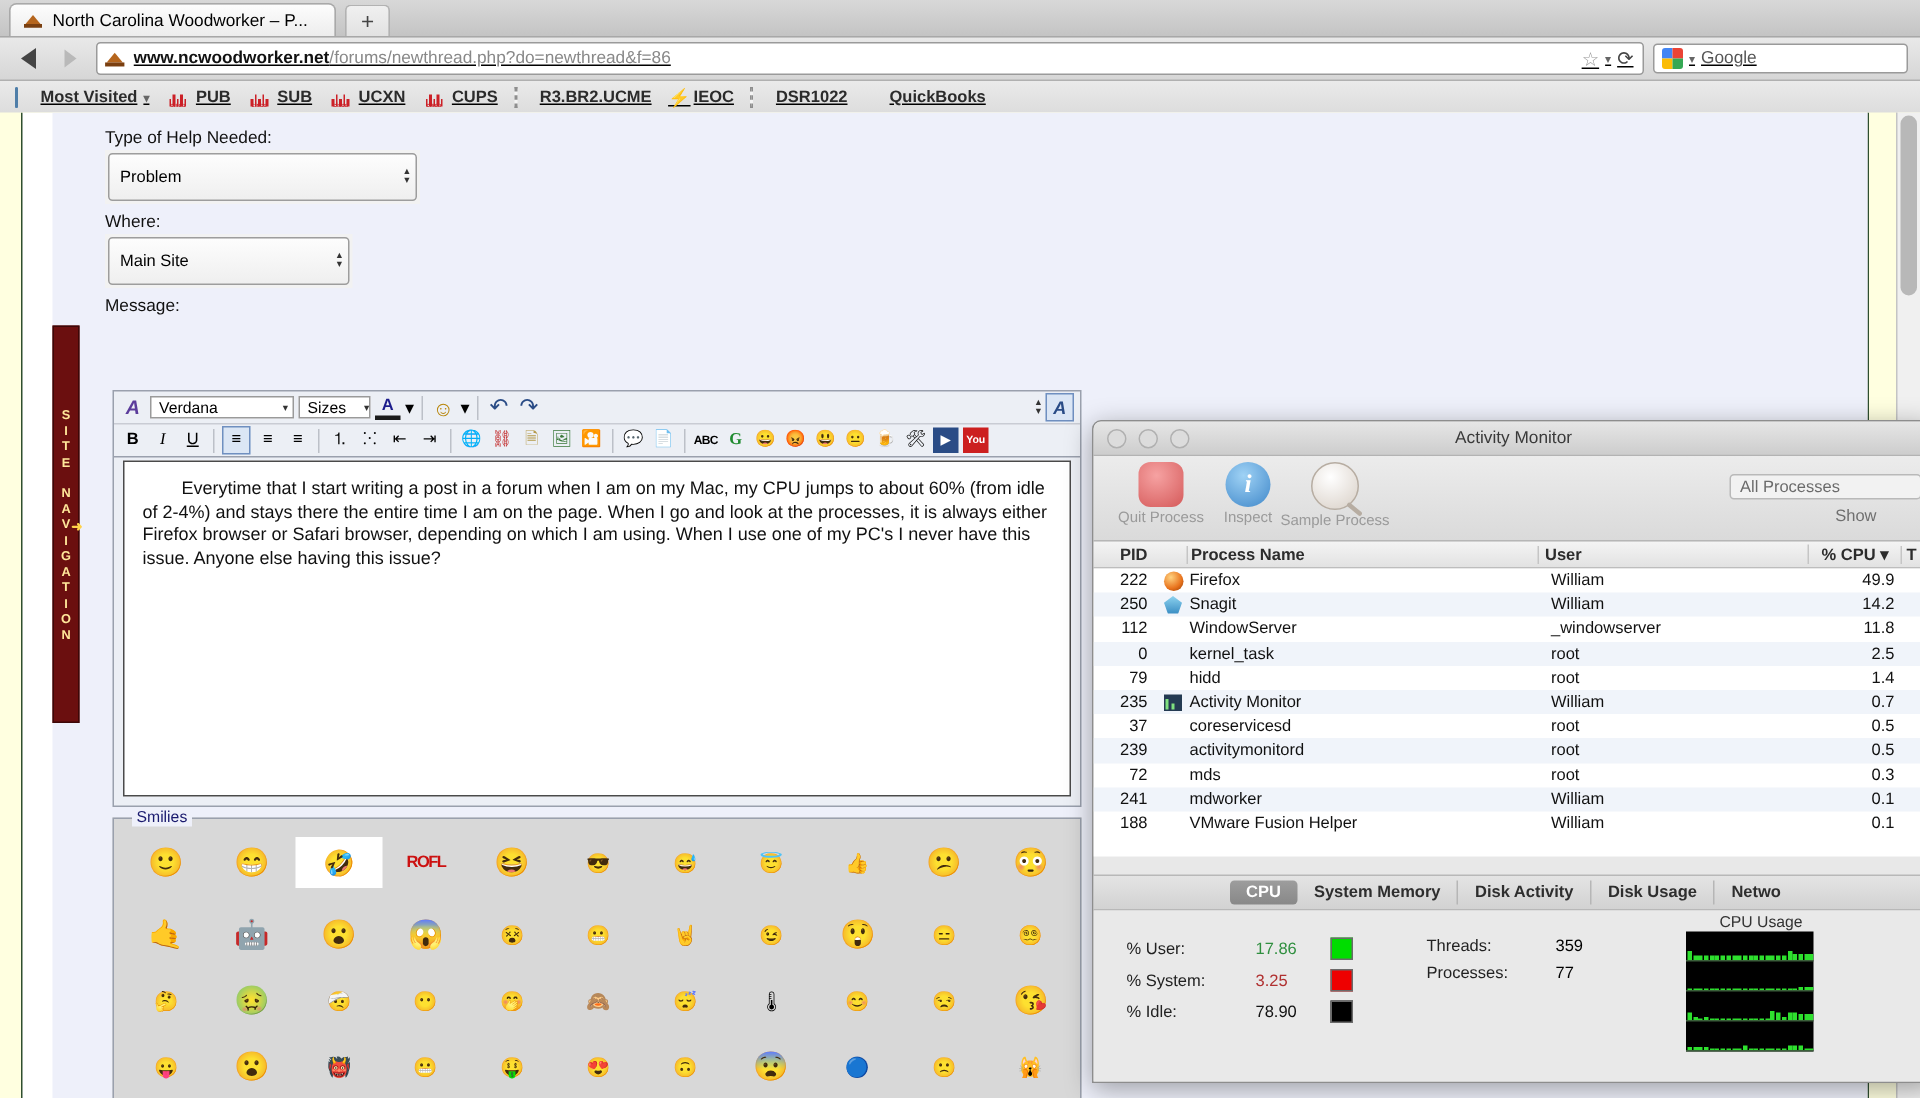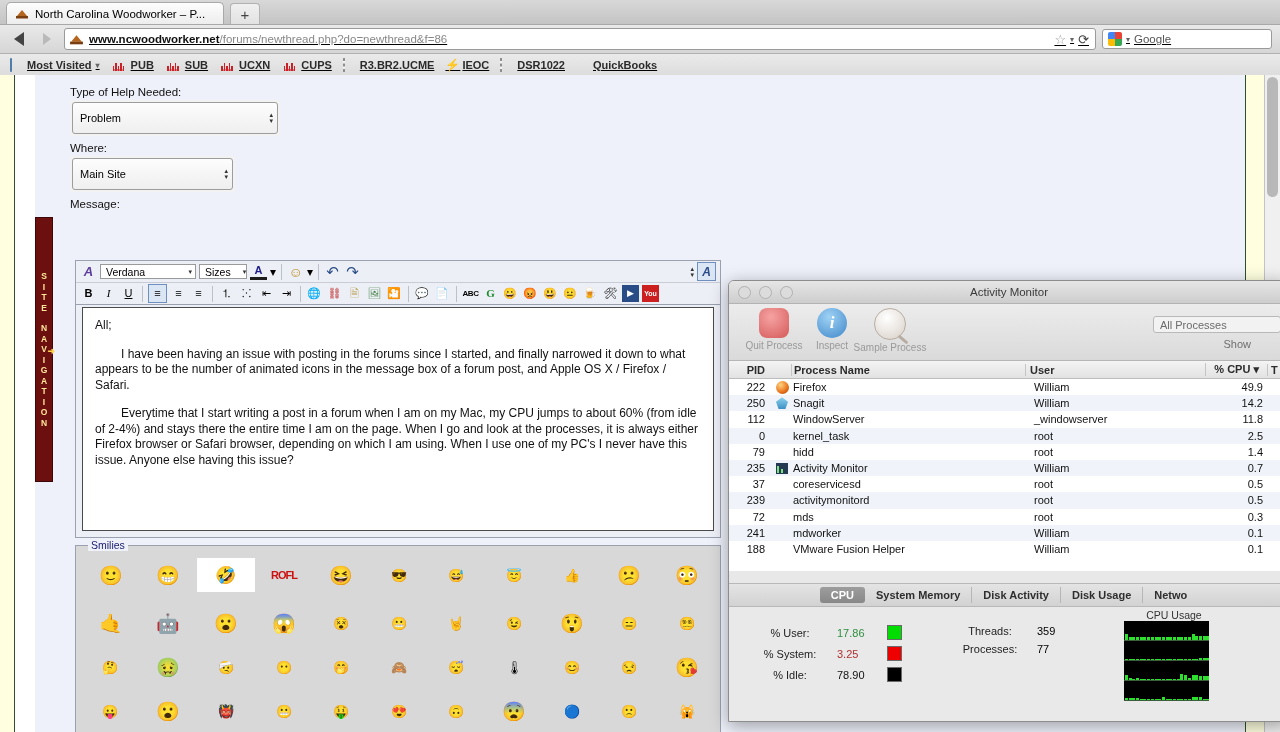--- a/index.html
+++ b/index.html
@@ -167,21 +167,21 @@
   .c-thr{width:18px;}
   .am-tabs{
     height:22px;background:linear-gradient(#e4e4e4,#d2d2d2);
     border-top:1px solid #b8b8b8;border-bottom:1px solid #b8b8b8;
     display:flex;align-items:center;justify-content:center;gap:0;margin-top:12px;
   }
   .am-tab{font-size:11px;font-weight:bold;color:#2e2e2e;padding:2px 11px;border-right:1px solid #b6b6b6;}
   .am-tab.active{background:linear-gradient(#9d9d9d,#888);color:#fff;border-radius:3px;border-right:none;}
   .am-stats{height:120px;background:#e9e9e9;position:relative;}
   .stat-row{display:flex;align-items:center;font-size:11px;margin-bottom:6px;}
-  .stat-lab{width:78px;text-align:center;color:#222;}
+  .stat-lab{width:78px;text-align:left;color:#222;}
   .stat-val{width:50px;padding-left:8px;}
   .swatch{width:13px;height:13px;border:1px solid #6a6a6a;}
   .cpu-graph-title{font-size:10.5px;color:#333;text-align:center;}
   .cpu-graph{width:85px;height:80px;background:#000;display:flex;flex-direction:column;}
   .cpu-lane{flex:1;border-bottom:1px solid #3a5f3a;position:relative;overflow:hidden;}
   .cpu-lane i{position:absolute;bottom:0;width:3px;background:#2ee02e;}
   
   .ff{width:13px;height:13px;border-radius:50%;background:radial-gradient(circle at 35% 30%,#ffd27f,#e8721c 60%,#8b3a06);}
   .snag{width:12px;height:12px;background:linear-gradient(#8fd4f0,#3c8fc4);clip-path:polygon(50% 0,100% 38%,78% 100%,22% 100%,0 38%);}
   .amico{width:12px;height:11px;background:#243a52;position:relative;overflow:hidden;}
@@ -404,22 +404,20 @@
             <span class="tbico">😡</span>
             <span class="tbico">😃</span>
             <span class="tbico">😐</span>
             <span class="tbico">🍺</span>
             <span class="tbico">🛠</span>
             <span class="tbico" style="background:#2a4c86;color:#fff;font-size:9px;">▶</span>
             <span class="tbico" style="background:#cc1f1f;color:#fff;font-size:7px;font-weight:bold;">You</span>
           </div>
 
           <div class="ta">
-            <p>All;</p>
-            <p class="ind">I have been having an issue with posting in the forums since I started, and finally narrowed it down to what appears to be the number of animated icons in the message box of a forum post, and Apple OS X / Firefox / Safari.</p>
             <p class="ind">Everytime that I start writing a post in a forum when I am on my Mac, my CPU jumps to about 60% (from idle of 2-4%) and stays there the entire time I am on the page.  When I go and look at the processes, it is always either Firefox browser or Safari browser, depending on which I am using.  When I use one of my PC's I never have this issue.  Anyone else having this issue?</p>
           </div>
         </div>
 
         <div class="smilies">
           <div class="smilies-legend">Smilies</div>
           <div class="smgrid" id="smgrid">
               <div class="sm">🙂</div>
               <div class="sm">😁</div>
               <div class="sm box">🤣</div>

